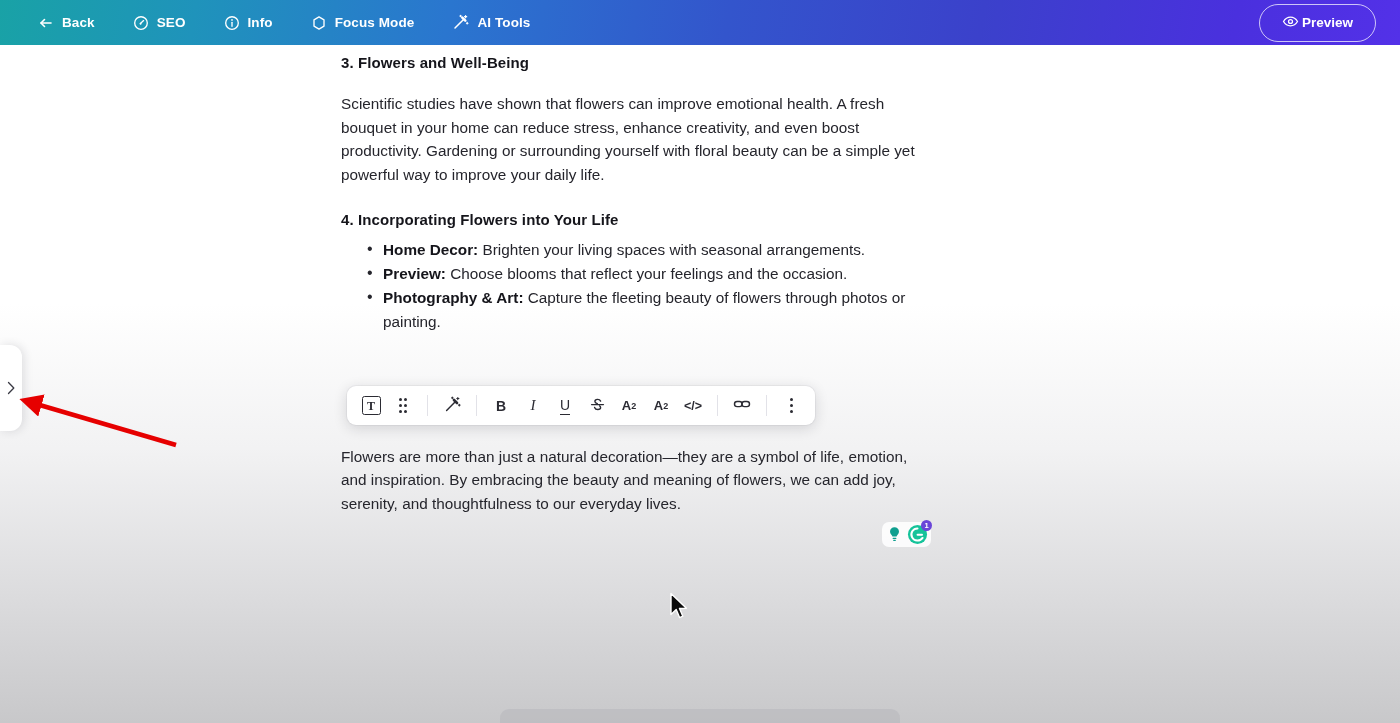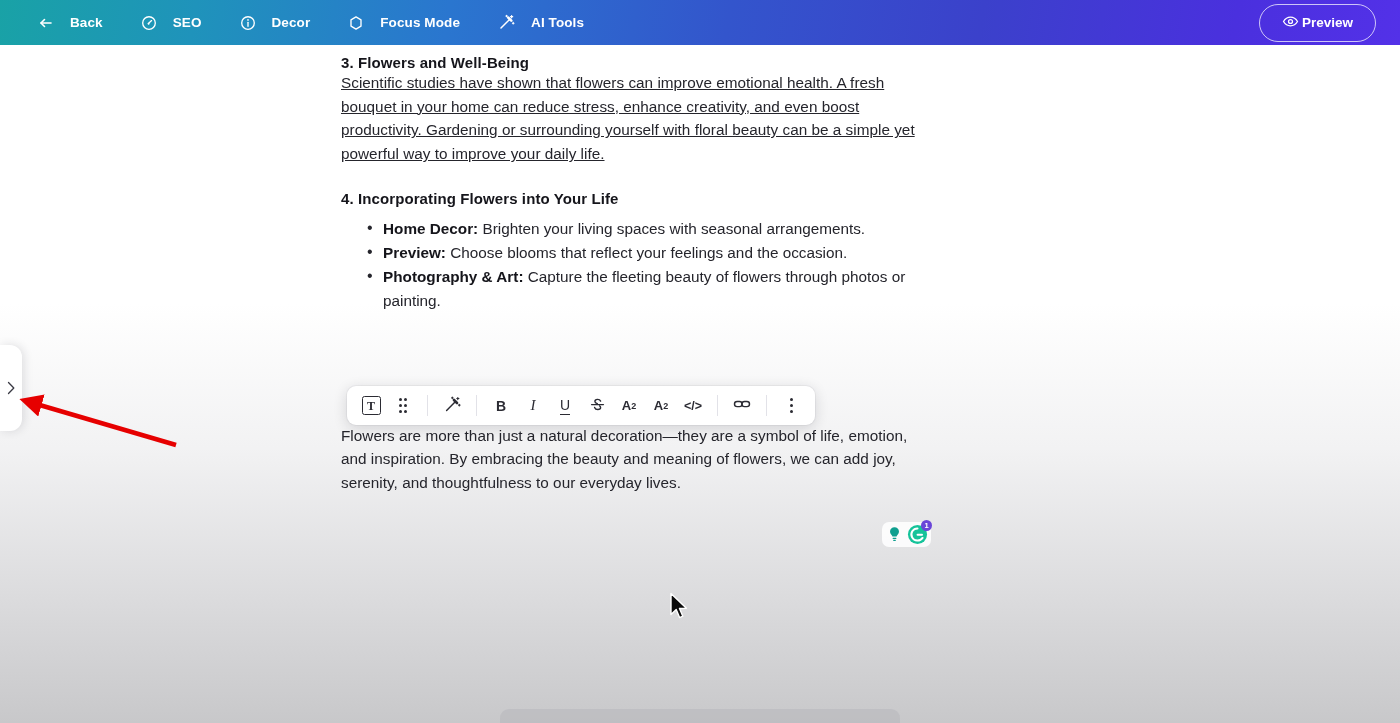--- a/index.html
+++ b/index.html
@@ -12,21 +12,21 @@
 
   
   #topbar {
     position: absolute; top: 0; left: 0; width: 1400px; height: 45px;
     background: linear-gradient(100deg, #19a2a6 0%, #1f93bb 14%, #2a76cf 32%, #3355cc 52%, #3b41cb 70%, #4a30de 88%, #5331e8 100%);
     display: flex; align-items: center;
     z-index: 40;
   }
   .nav-group { display: flex; align-items: center; padding-left: 24px; gap: 10px; }
   .nav-item {
-    display: flex; align-items: center; gap: 16px;
+    display: flex; align-items: center; gap: 8px;
     color: #ffffff; font-size: 13.5px; font-weight: 600;
     padding: 6px 14px; border-radius: 7px; cursor: pointer;
     letter-spacing: .1px; white-space: nowrap;
   }
   .nav-item svg { display: block; }
   .spacer { flex: 1 1 auto; }
   .right-group { display: flex; align-items: center; gap: 14px; padding-right: 24px; }
   #preview-btn {
     display: flex; align-items: center; gap: 3px;
     border: 1.4px solid rgba(255,255,255,.72); border-radius: 20px;
@@ -165,21 +165,21 @@
     </div>
 
     <div class="nav-item">
       <span>
         <svg width="16" height="16" viewBox="0 0 16 16" fill="none" stroke="#fff" stroke-width="1.35" stroke-linecap="round">
           <circle cx="8" cy="8" r="6.3"></circle>
             <path d="M8 7.3v4"></path>
             <circle cx="8" cy="4.9" r=".85" fill="#fff" stroke="none"></circle>
         </svg>
       </span>
-      <span>Decor</span>
+      <span>Info</span>
     </div>
 
     <div class="nav-item">
       <span>
         <svg width="16" height="16" viewBox="0 0 16 16" fill="none" stroke="#fff" stroke-width="1.35" stroke-linejoin="round">
           <path d="M8 1.9 13 4.8v6.4L8 14.1 3 11.2V4.8z"></path>
         </svg>
       </span>
       <span>Focus Mode</span>
     </div>
@@ -213,21 +213,21 @@
     </div>
 
   </div>
 </div>
 
 <div id="doc">
   <div id="doc-inner">
 
     <h3 class="sect" style="margin-top:9px;">3. Flowers and Well-Being</h3>
 
-    <p class="body" style="width:584px;text-decoration:underline;">Scientific studies have shown that flowers can improve emotional health. A fresh bouquet in your home can reduce stress, enhance creativity, and even boost productivity. Gardening or surrounding yourself with floral beauty can be a simple yet powerful way to improve your daily life.</p>
+    <p class="body" style="margin-top:21px; width:584px;">Scientific studies have shown that flowers can improve emotional health. A fresh bouquet in your home can reduce stress, enhance creativity, and even boost productivity. Gardening or surrounding yourself with floral beauty can be a simple yet powerful way to improve your daily life.</p>
 
     <h3 class="sect" style="margin-top:24px;">4. Incorporating Flowers into Your Life</h3>
 
     <ul class="bullets">
       <li>
         <b>Home Decor:</b><span> Brighten your living spaces with seasonal arrangements.</span>
       </li>
       <li>
         <b>Preview:</b><span> Choose blooms that reflect your feelings and the occasion.</span>
       </li>

